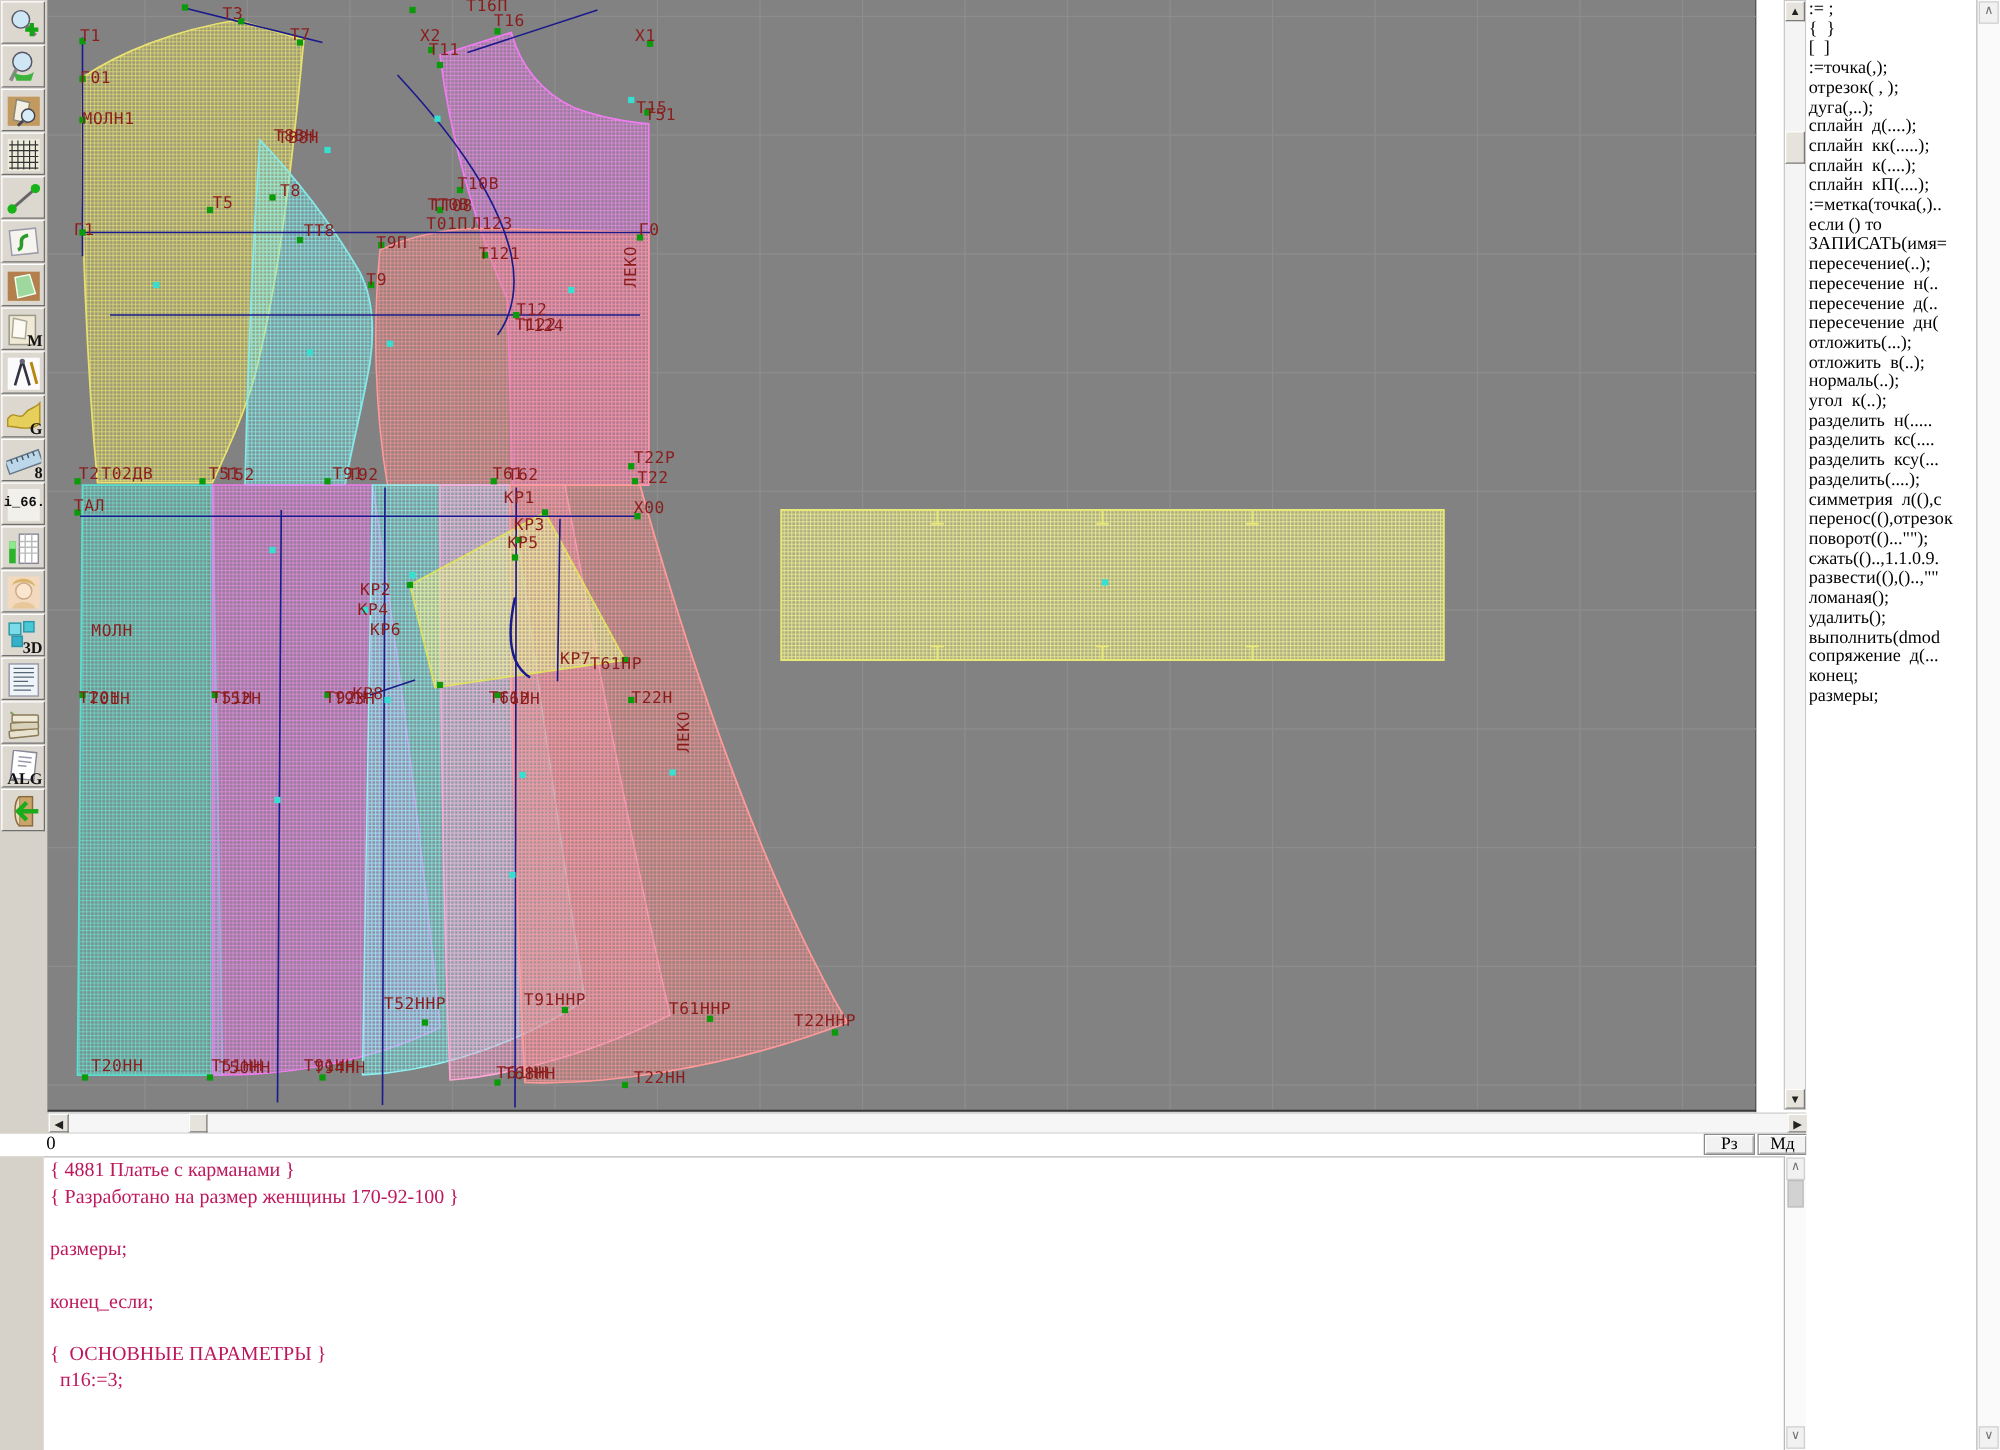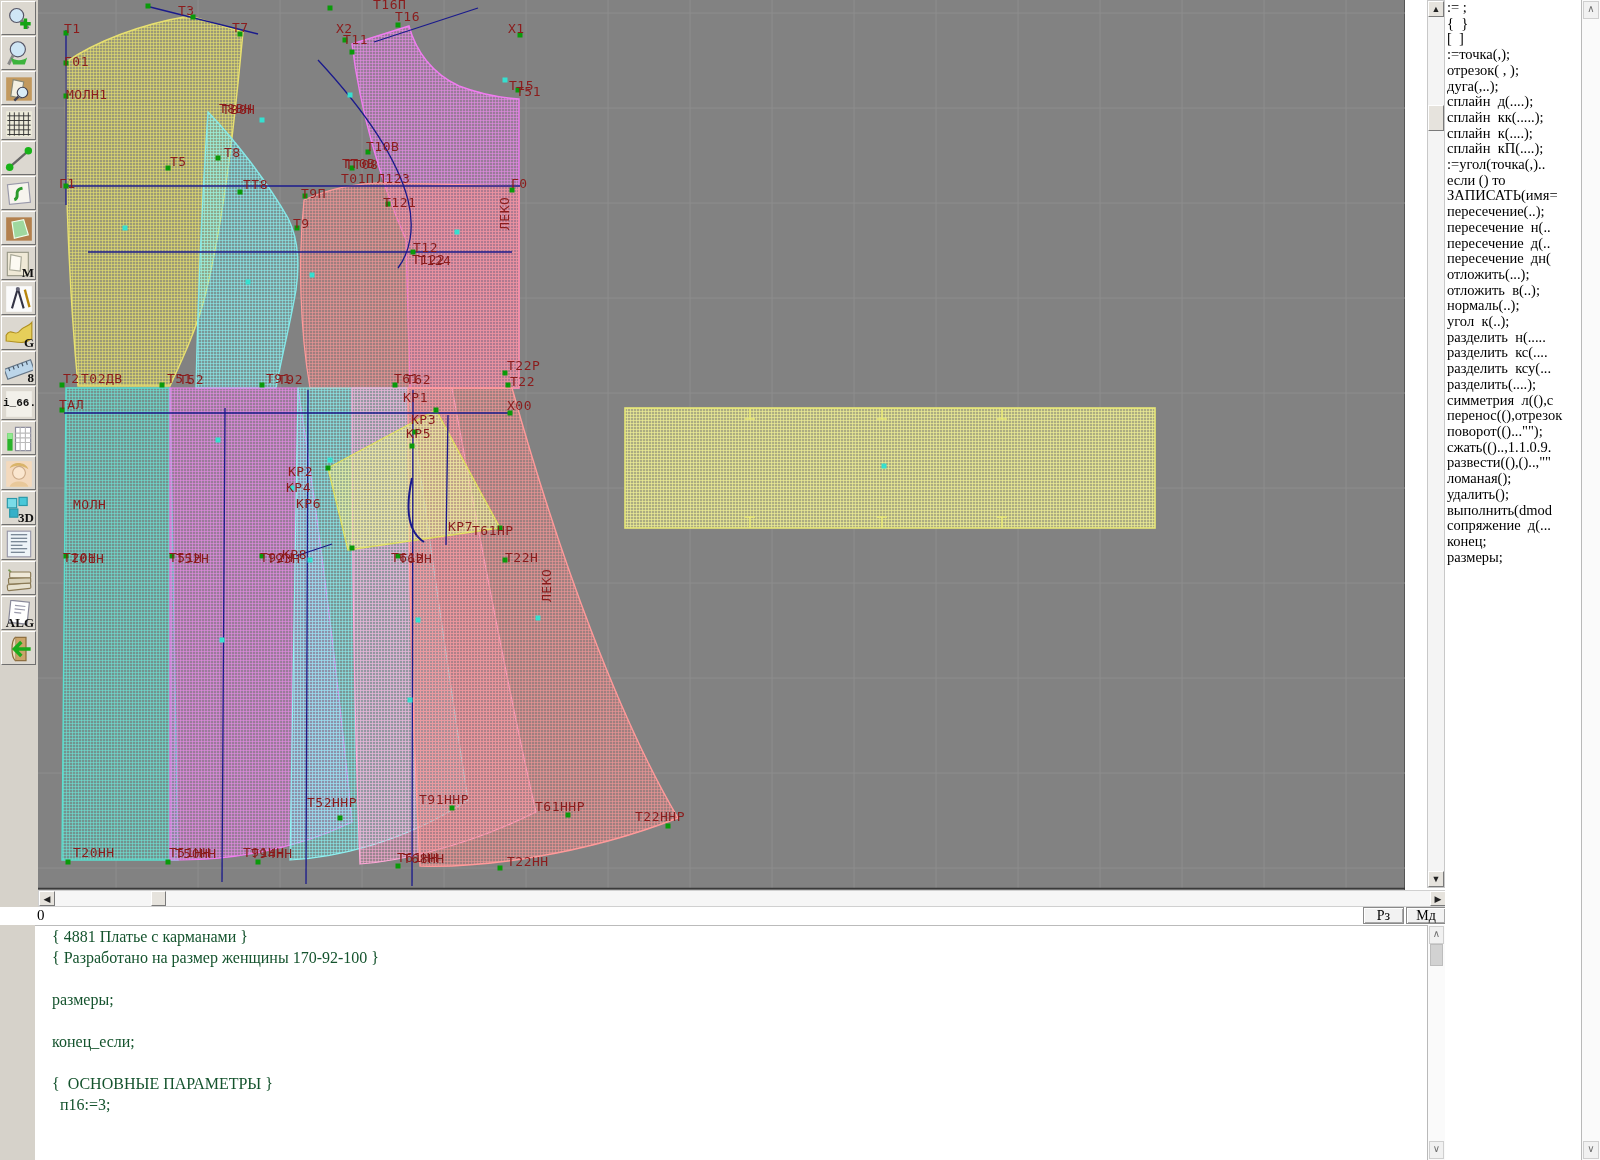--- a/index.html
+++ b/index.html
@@ -34,21 +34,21 @@
   #command-panel{position:absolute;left:1445px;top:0;width:136px;height:1160px;background:#ffffff;overflow:hidden;}
   .cmd-item{font-family:"Liberation Serif",serif;font-size:14.5px;line-height:15.7px;color:#000;
             white-space:pre;padding-left:2px;cursor:pointer;}
   
   #status-row{position:absolute;left:0px;top:907px;width:1447px;height:18px;background:#ffffff;}
   #status-zero{position:absolute;left:37px;top:0;font-family:"Liberation Serif",serif;font-size:15px;color:#000;}
   .mini-btn{position:absolute;top:0;height:17px;background:#f2f2f2;border:1px solid #8a8a8a;
             box-shadow:inset 1px 1px 0 #ffffff, inset -1px -1px 0 #a9a9a9;box-sizing:border-box;
             font-family:"Liberation Serif",serif;font-size:14px;line-height:15px;text-align:center;cursor:pointer;}
   #code-area{position:absolute;left:35px;top:925px;width:1392px;height:235px;background:#ffffff;border-top:1px solid #bbb;box-sizing:border-box;overflow:hidden;cursor:text;}
-  .code-line{font-family:"Liberation Serif",serif;font-size:16px;line-height:21px;color:#14532d;white-space:pre;padding-left:17px;}
+  .code-line{font-family:"Liberation Serif",serif;font-size:16px;line-height:21px;color:#be185d;white-space:pre;padding-left:5px;}
 </style>
 </head>
 <body>
 
 <div id="window">
 
   <div id="toolbar">
       <div class="tool-btn">
         <svg width="28" height="28" viewBox="0 0 24 24">
           <circle cx="10" cy="9" r="6" fill="#cfe6f5" stroke="#556"></circle>
@@ -479,21 +479,21 @@
       <div class="cmd-item">:= ;</div>
       <div class="cmd-item">{  }</div>
       <div class="cmd-item">[  ]</div>
       <div class="cmd-item">:=точка(,);</div>
       <div class="cmd-item">отрезок( , );</div>
       <div class="cmd-item">дуга(,..);</div>
       <div class="cmd-item">сплайн  д(....);</div>
       <div class="cmd-item">сплайн  кк(.....);</div>
       <div class="cmd-item">сплайн  к(....);</div>
       <div class="cmd-item">сплайн  кП(....);</div>
-      <div class="cmd-item">:=угол(точка(,)..</div>
+      <div class="cmd-item">:=метка(точка(,)..</div>
       <div class="cmd-item">если () то</div>
       <div class="cmd-item">ЗАПИСАТЬ(имя=</div>
       <div class="cmd-item">пересечение(..);</div>
       <div class="cmd-item">пересечение  н(..</div>
       <div class="cmd-item">пересечение  д(..</div>
       <div class="cmd-item">пересечение  дн(</div>
       <div class="cmd-item">отложить(...);</div>
       <div class="cmd-item">отложить  в(..);</div>
       <div class="cmd-item">нормаль(..);</div>
       <div class="cmd-item">угол  к(..);</div>

